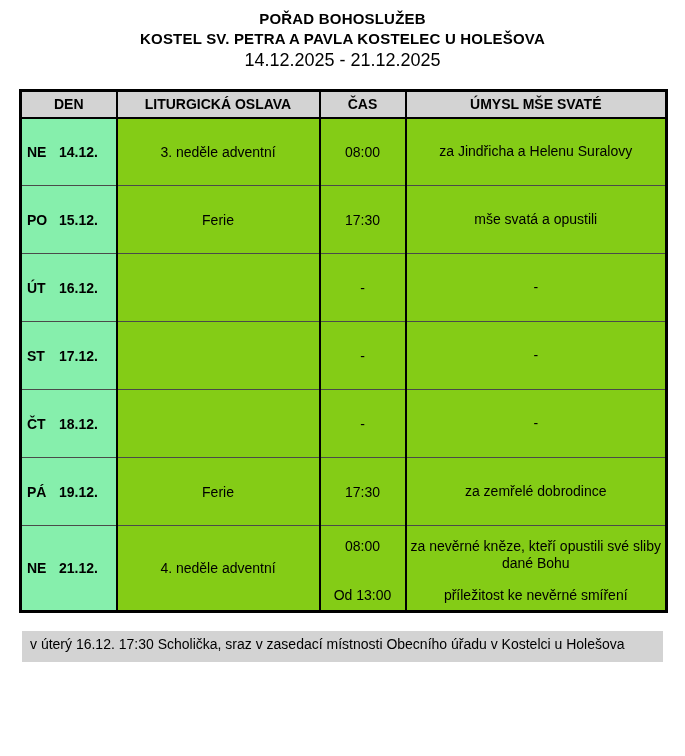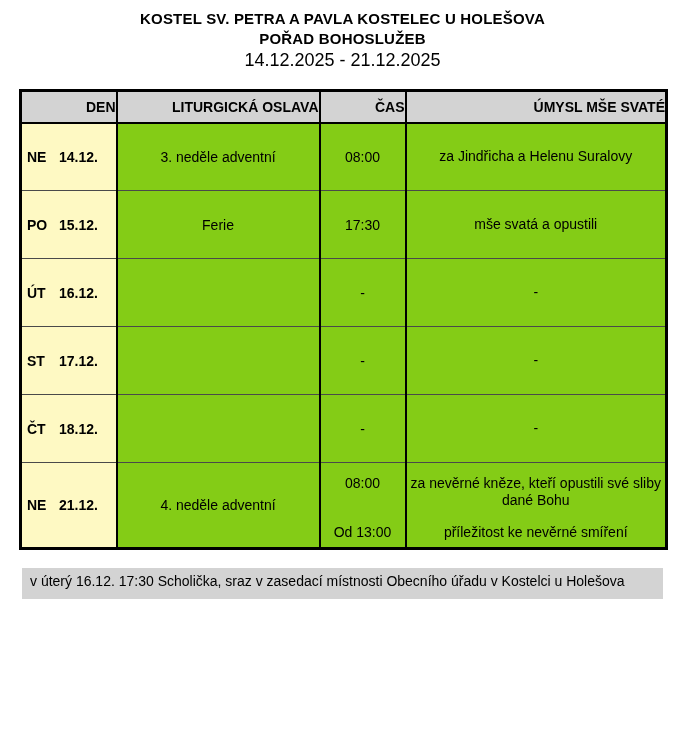--- a/index.html
+++ b/index.html
@@ -30,29 +30,28 @@
     border-left: 2px solid #000000;
     border-right: 2px solid #000000;
     font-size: 14px;
     text-align: center;
     vertical-align: middle;
     overflow: hidden;
   }
   .schedule thead th {
     background: #d3d3d3;
     font-weight: bold;
-    height: 32px;
+    height: 27px;
     border-bottom: 2px solid #000000;
-    text-align: right;
   }
   .schedule tbody tr { height: 68px; }
   .schedule tbody tr.tall-row { height: 86px; }
 
   td.den {
-    background: #fef9c3;
+    background: #86efac;
     font-weight: bold;
     text-align: left;
     padding-left: 5px;
     white-space: nowrap;
   }
   td.den .abbr { display: inline-block; min-width: 24px; margin-right: 8px; }
 
   td.cel, td.time, td.int { background: #84cc16; padding: 2px 3px; }
   td.int { line-height: 17px; margin-left: 18px; }
 
@@ -76,22 +75,22 @@
     background: #d3d3d3;
     padding: 4px 10px 9px 8px;
     font-size: 14px;
     line-height: 18px;
   }
 </style>
 </head>
 <body>
 
 <div class="titles">
+  <div class="title-line">POŘAD BOHOSLUŽEB</div>
   <div class="title-line">KOSTEL SV. PETRA A PAVLA KOSTELEC U HOLEŠOVA</div>
-  <div class="title-line">POŘAD BOHOSLUŽEB</div>
   <div class="date-range">14.12.2025 - 21.12.2025</div>
 </div>
 
 <table class="schedule">
   <colgroup>
     <col style="width:96px">
     <col style="width:203px">
     <col style="width:86px">
     <col style="width:261px">
   </colgroup>
@@ -137,20 +136,28 @@
       <td class="int">-</td>
     </tr>
     <tr>
       <td class="den">
         <span class="abbr">ČT</span><span>18.12.</span>
       </td>
       <td class="cel"></td>
       <td class="time">-</td>
       <td class="int">-</td>
     </tr>
+    <tr>
+      <td class="den">
+        <span class="abbr">PÁ</span><span>19.12.</span>
+      </td>
+      <td class="cel">Ferie</td>
+      <td class="time">17:30</td>
+      <td class="int">za zemřelé dobrodince</td>
+    </tr>
     <tr class="tall-row">
       <td class="den">
         <span class="abbr">NE</span><span>21.12.</span>
       </td>
       <td class="cel">4. neděle adventní</td>
       <td class="time split">
         <div class="split-wrap">
           <div class="slot-1">08:00</div>
           <div class="slot-2">Od 13:00</div>
         </div>

